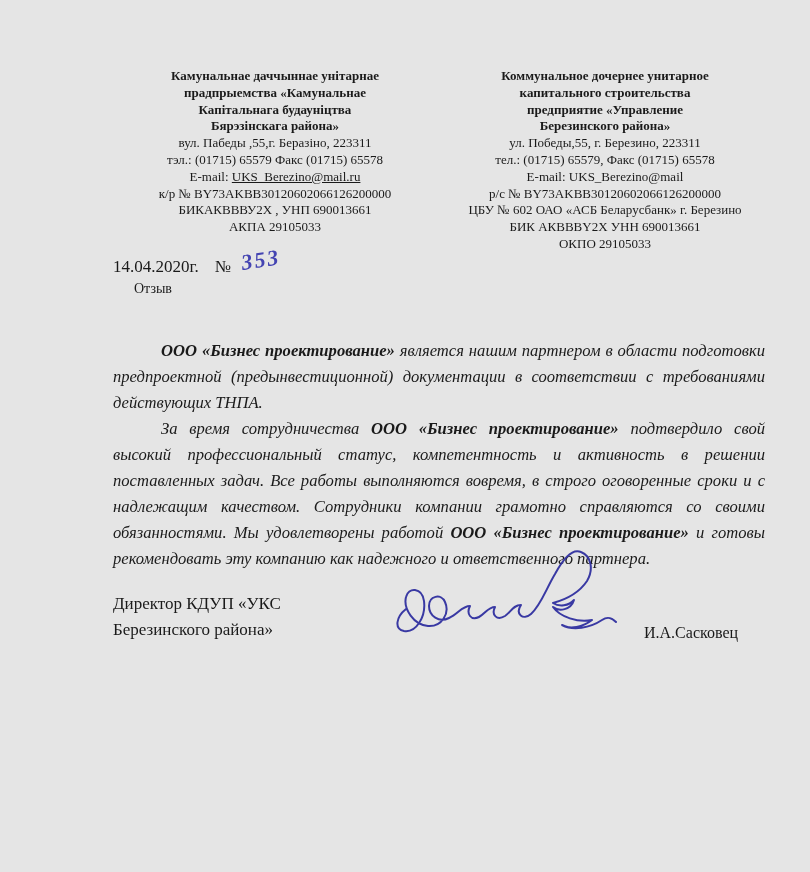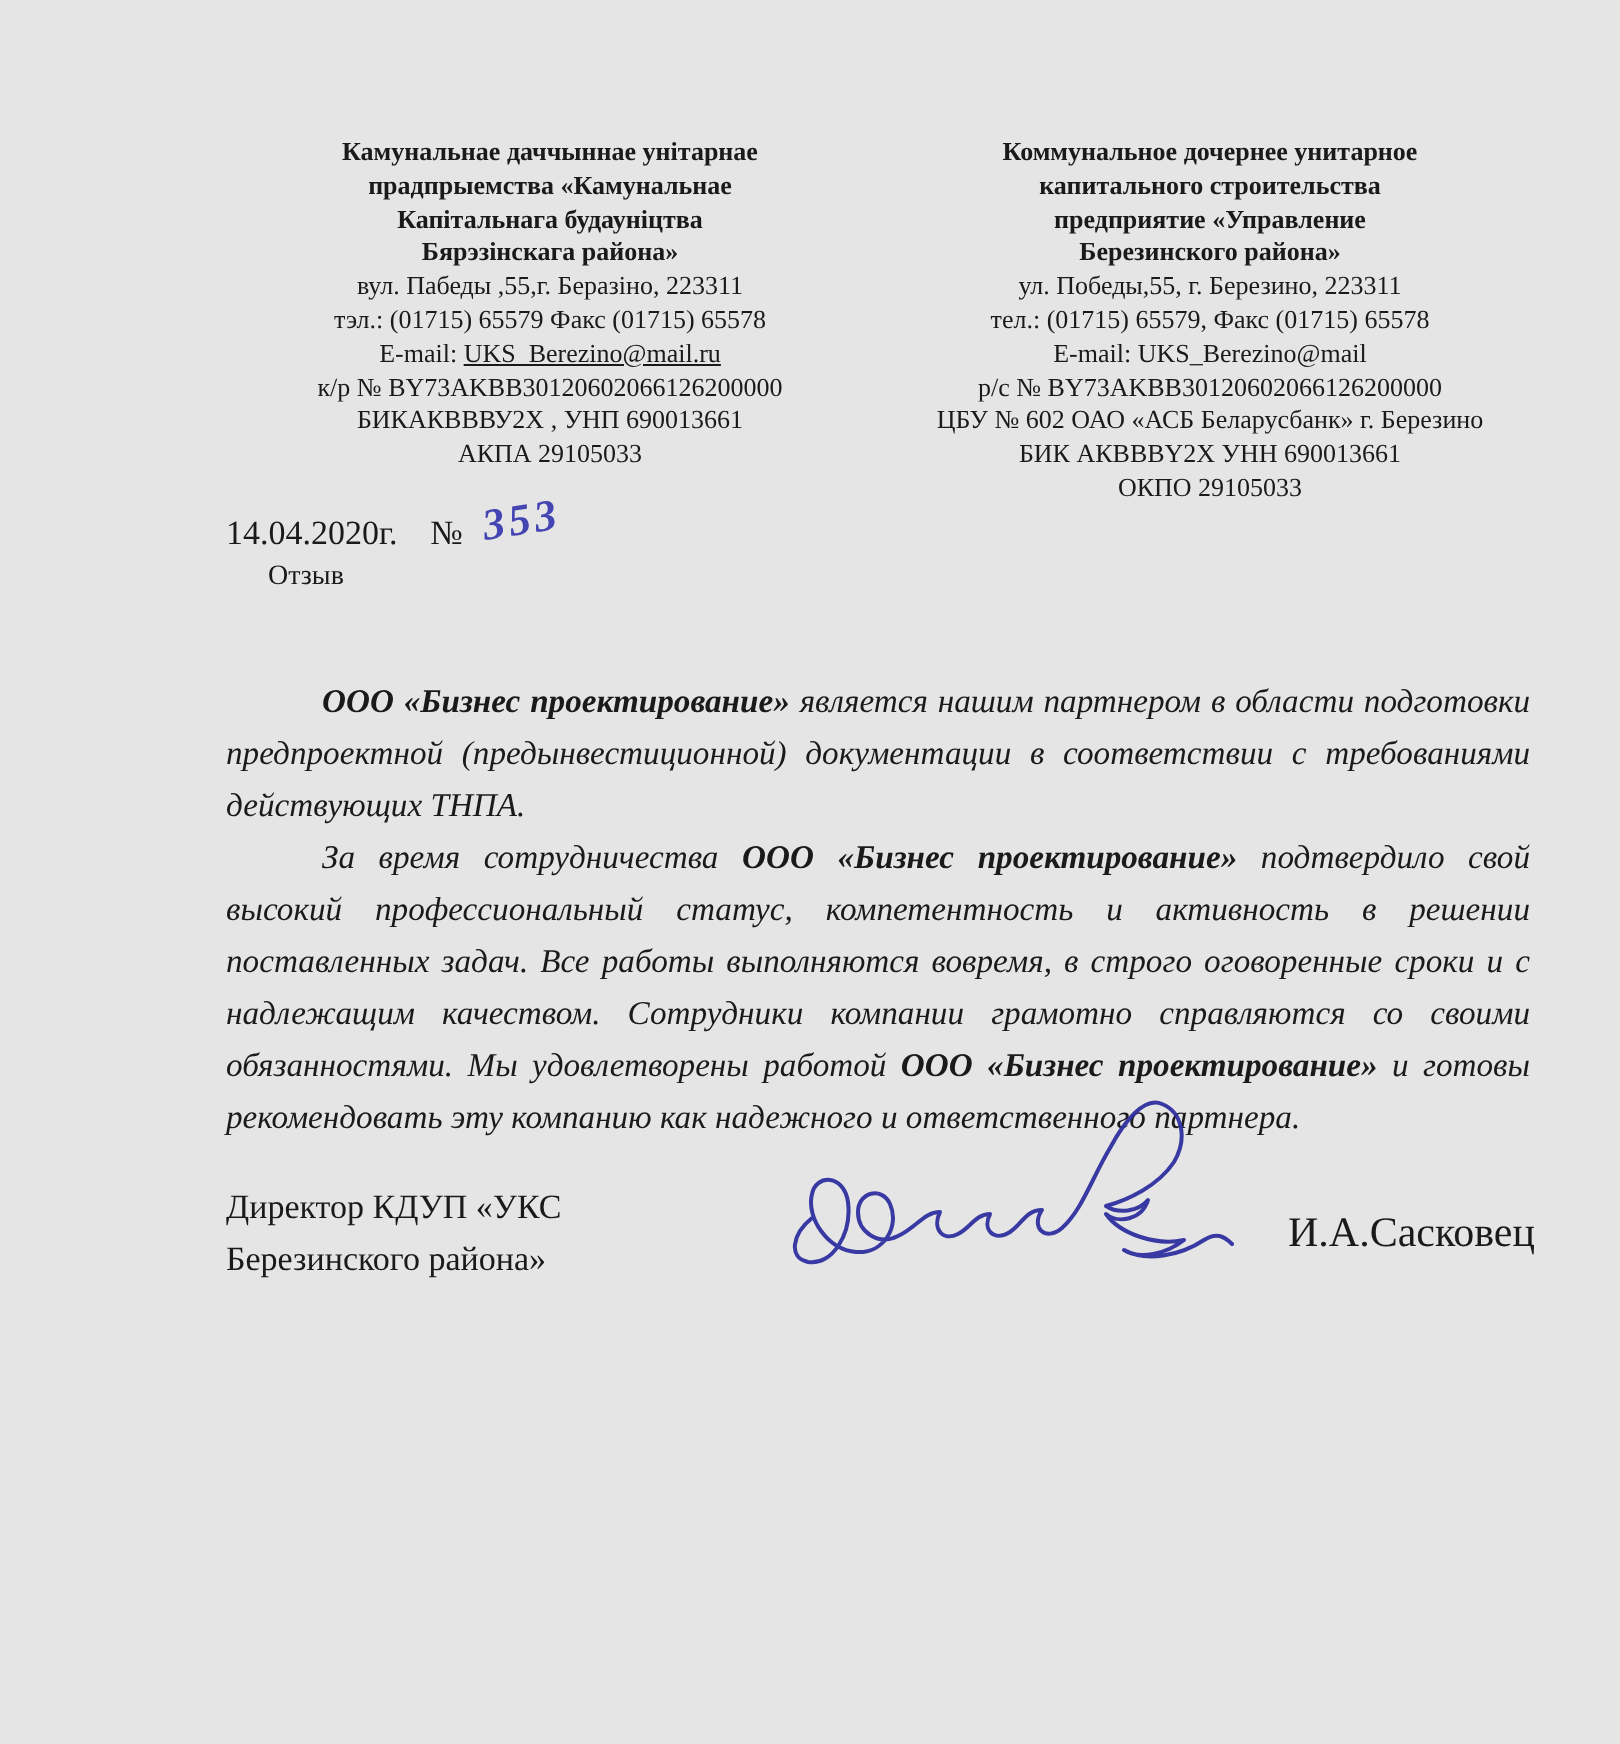--- a/index.html
+++ b/index.html
@@ -25,21 +25,21 @@
   .doc-type{position:absolute;left:113px;top:281px;font-size:14px;margin-left:21px;}
   
   .body-text{
     position:absolute;left:113px;top:338px;width:652px;
     font-size:16.6px;line-height:26px;text-align:justify;
   }
   .body-text p{margin:0;text-indent:48px;font-style:italic;}
   .bold{font-weight:bold;}
   
   .sig-title{position:absolute;left:113px;top:591px;font-size:17px;line-height:26px;}
-  .sig-name{position:absolute;left:644px;top:604px;font-size:21px;text-align:right;}
+  .sig-name{position:absolute;left:644px;top:624px;font-size:16px;text-align:right;}
   .sig-svg{position:absolute;left:382px;top:543px;}
 </style>
 </head>
 <body>
 
 <div class="page">
 
   <div class="letterhead">
     <div class="lh-col left">
       <div class="lh-bold">Камунальнае даччыннае унітарнае</div>

